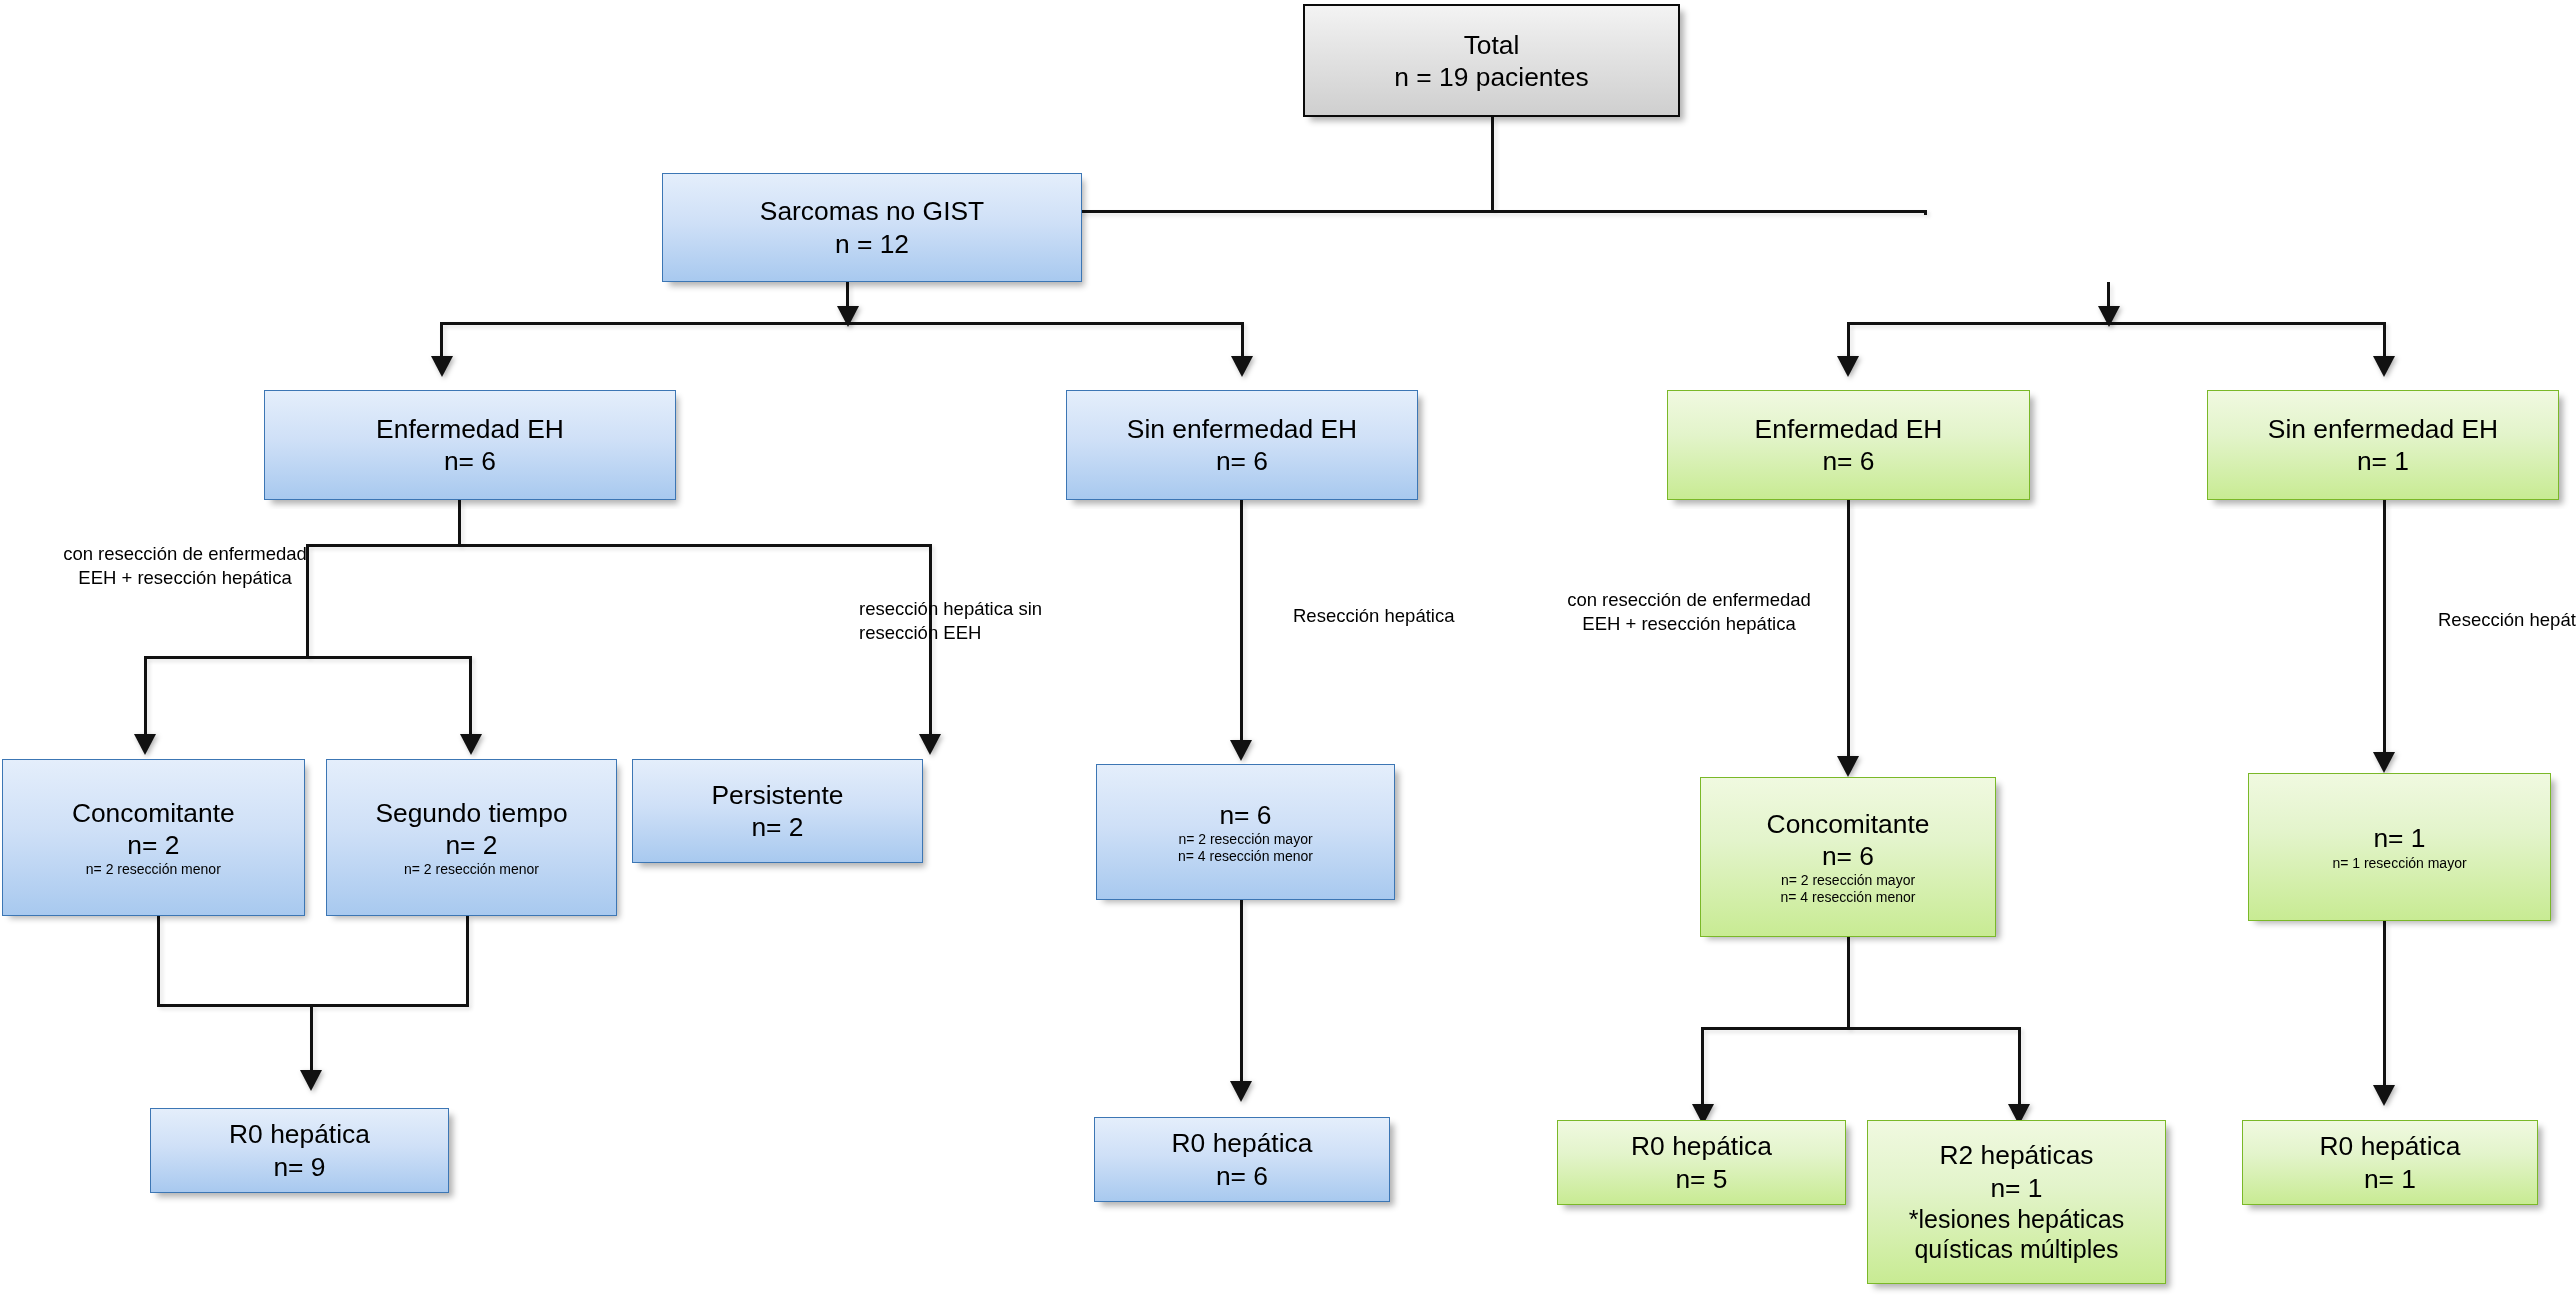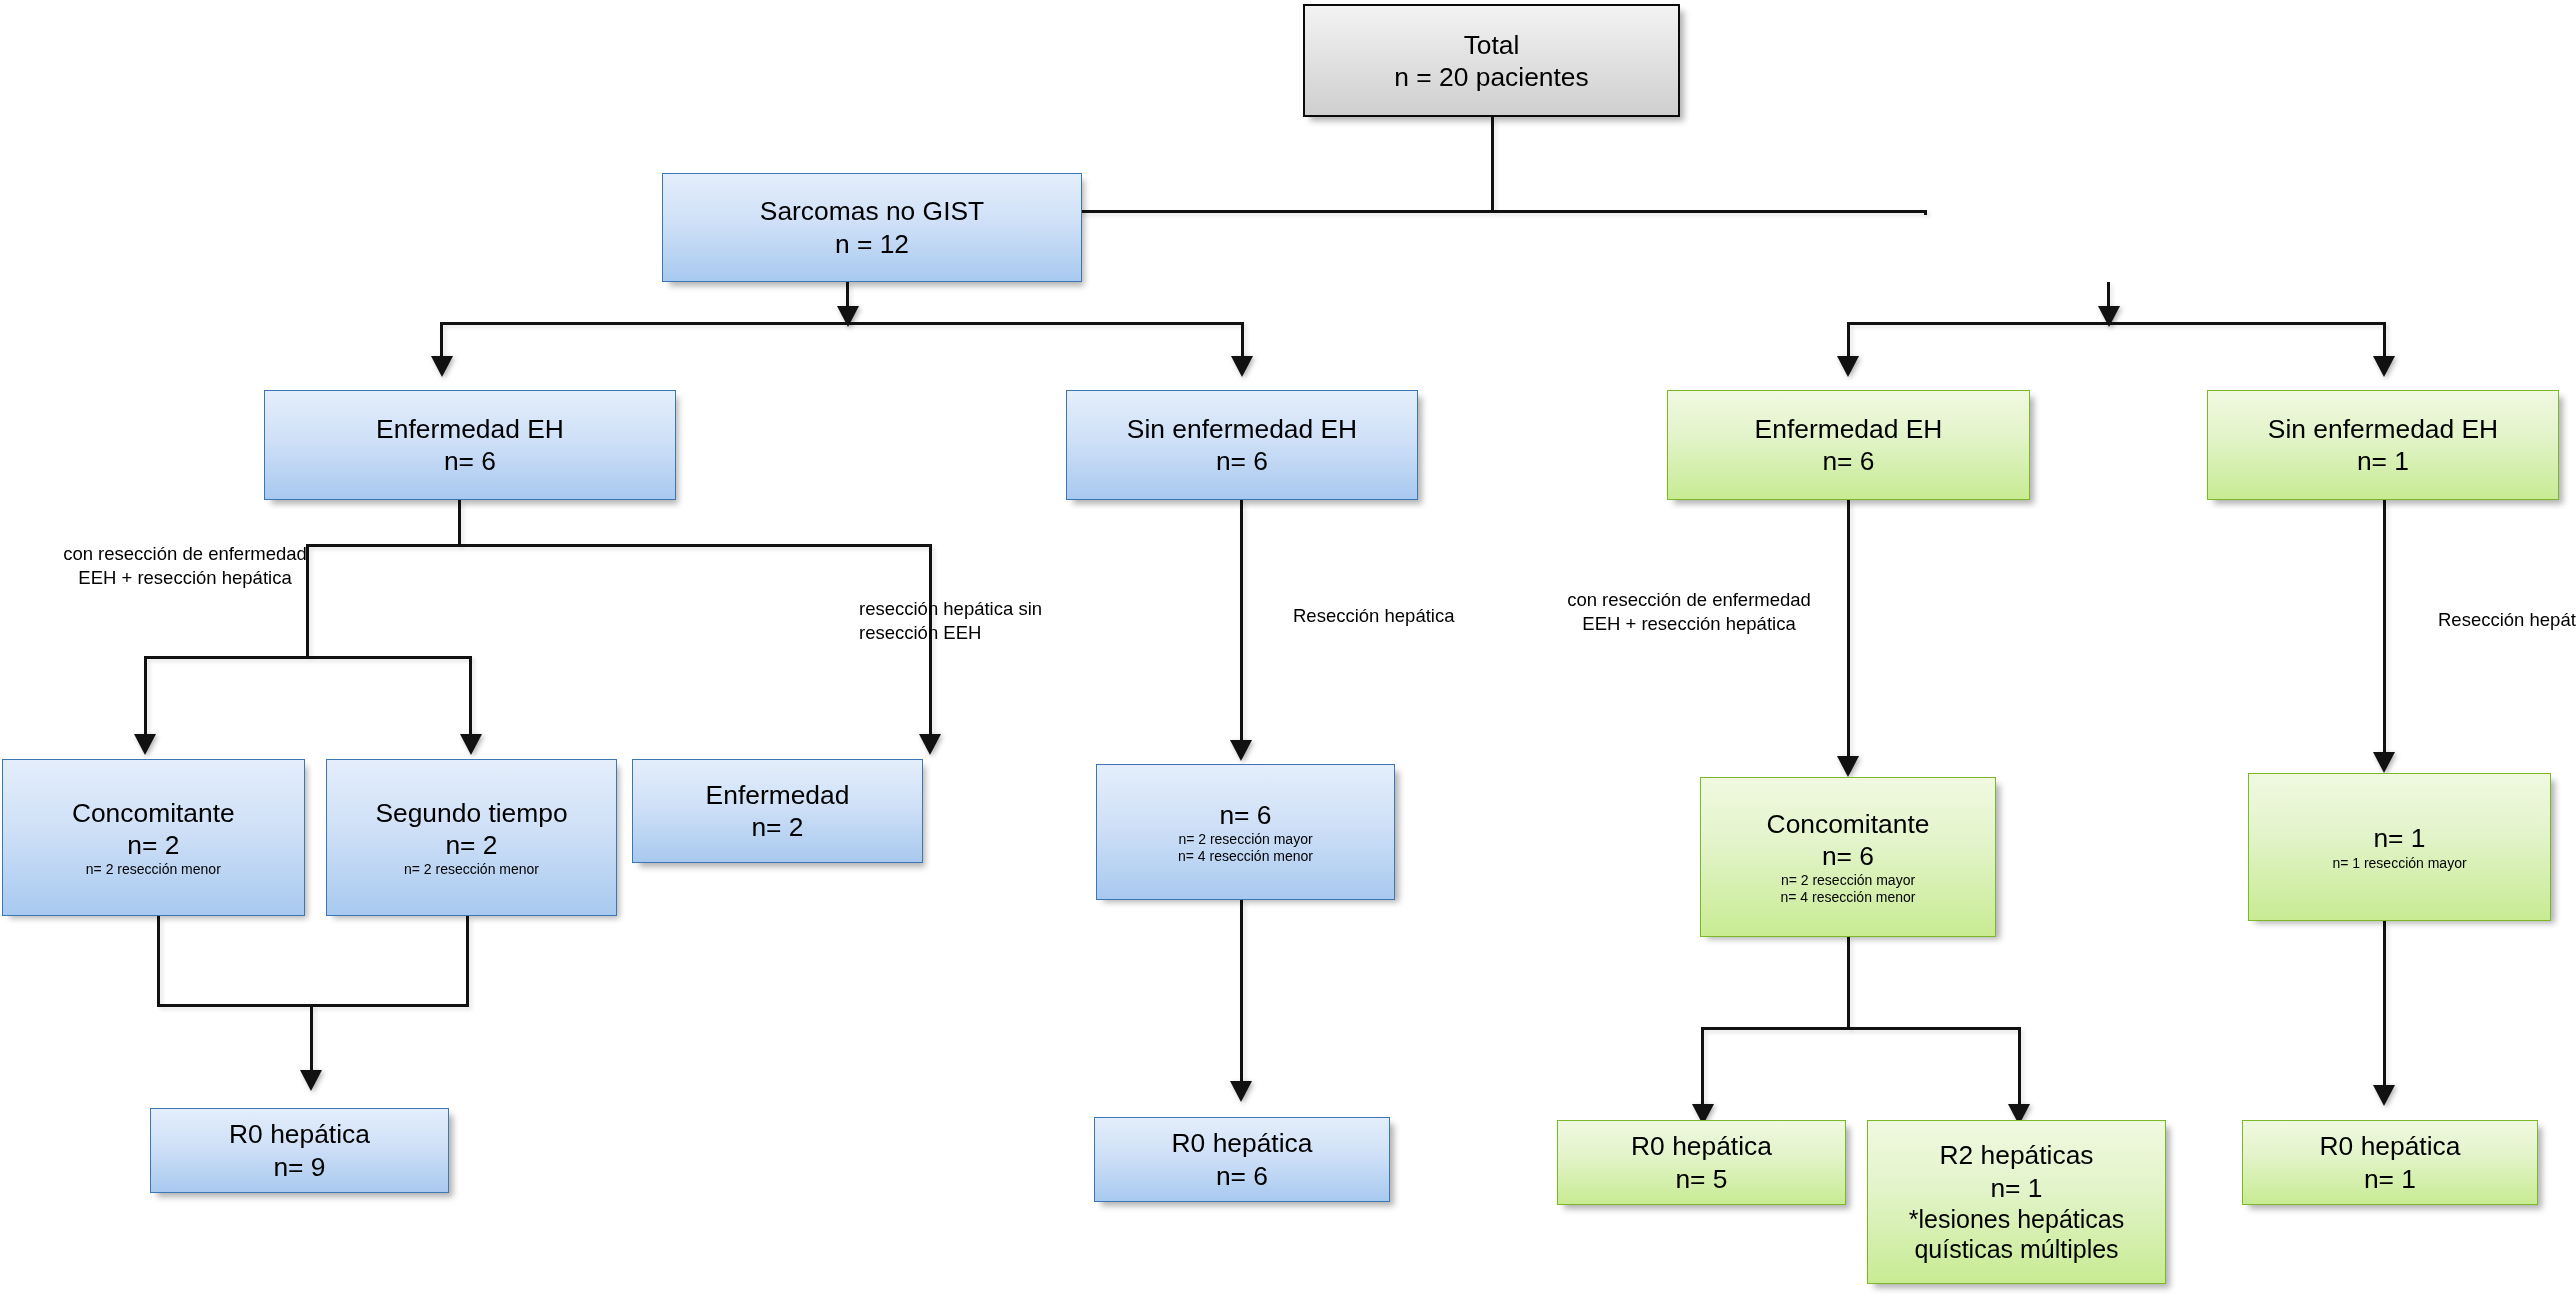--- a/index.html
+++ b/index.html
@@ -96,21 +96,21 @@
   <div class="ln-v" style="left:2018px;top:1027px;height:84px;"></div>
   <div class="arrow" style="left:2008px;top:1104px;"></div>
 
   <div class="ln-v" style="left:2383px;top:500px;height:257px;"></div>
   <div class="arrow" style="left:2373px;top:752px;"></div>
   <div class="ln-v" style="left:2383px;top:921px;height:169px;"></div>
   <div class="arrow" style="left:2373px;top:1085px;"></div>
 
   <div class="node gray" style="left:1303px;top:4.4px;width:377px;height:113px;">
     <span class="ln t30">Total</span>
-    <span class="ln t30">n = 20 pacientes</span>
+    <span class="ln t30">n = 19 pacientes</span>
   </div>
 
   <div class="node blue" style="left:662px;top:173px;width:420px;height:109px;">
     <span class="ln t30">Sarcomas no GIST</span>
     <span class="ln t30">n = 12</span>
   </div>
 
 
   <div class="node blue" style="left:264px;top:390px;width:412px;height:110px;">
     <span class="ln t30">Enfermedad EH</span>
@@ -138,21 +138,21 @@
     <span class="ln t22">n= 2 resección menor</span>
   </div>
 
   <div class="node blue" style="left:326px;top:759px;width:291px;height:157px;">
     <span class="ln t30">Segundo tiempo</span>
     <span class="ln t30">n= 2</span>
     <span class="ln t22">n= 2 resección menor</span>
   </div>
 
   <div class="node blue" style="left:632px;top:759px;width:291px;height:104px;">
-    <span class="ln t30">Enfermedad</span>
+    <span class="ln t30">Persistente</span>
     <span class="ln t30">n= 2</span>
   </div>
 
   <div class="node blue" style="left:1096px;top:764px;width:299px;height:136px;">
     <span class="ln t30">n= 6</span>
     <span class="ln t22">n= 2 resección mayor</span>
     <span class="ln t22">n= 4 resección menor</span>
   </div>
 
   <div class="node green" style="left:1700px;top:777px;width:296px;height:160px;">

